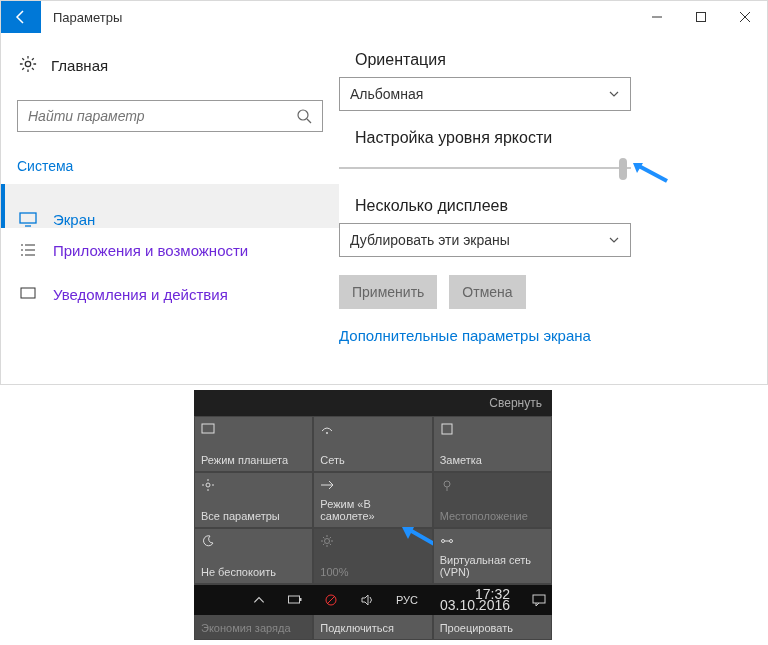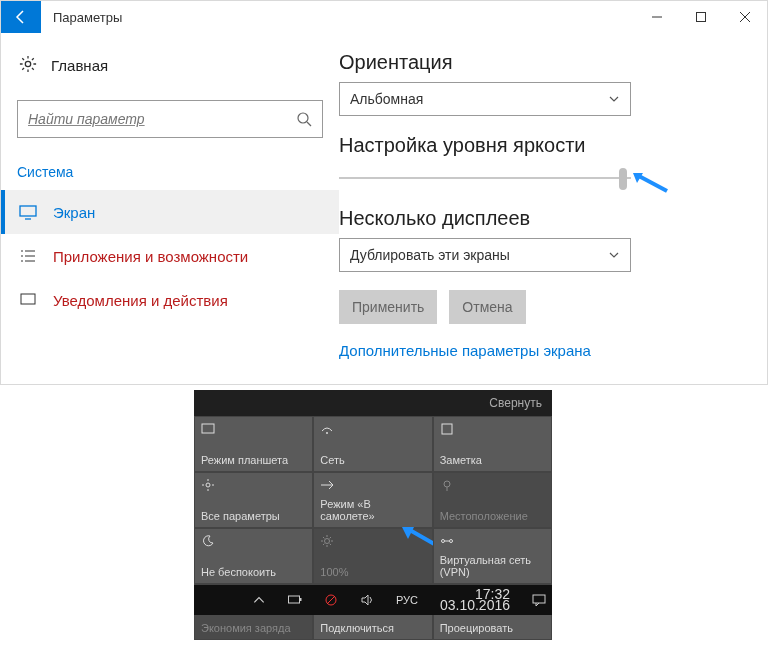--- a/index.html
+++ b/index.html
@@ -12,30 +12,30 @@
   .back-btn svg { width: 16px; height: 16px; }
   .title { font-size: 13px; padding-left: 12px; flex: 1; color: #333; }
   .win-controls { display: flex; }
   .win-btn { width: 44px; height: 32px; display: flex; align-items: center; justify-content: center; }
   .win-btn svg { width: 10px; height: 10px; }
 
   .body { display: flex; height: calc(100% - 32px); }
   .sidebar { width: 338px; padding: 12px 0 0 0; }
   .home-row { display: flex; align-items: center; padding: 10px 18px 16px 18px; gap: 14px; font-size: 15px; color: #222; }
   .home-row svg { width: 18px; height: 18px; }
-  .search-box { margin: 8px 16px 16px 16px; border: 1px solid #999; height: 38px; display: flex; align-items: center; padding: 0 10px; justify-content: space-between; color: #888; text-decoration: underline; }
+  .search-box { margin: 8px 16px 16px 16px; border: 1px solid #999; height: 32px; display: flex; align-items: center; padding: 0 10px; justify-content: space-between; color: #888; }
   .search-box input { border: none; outline: none; font-size: 14px; flex: 1; font-style: italic; color: #777; }
   .search-box svg { width: 16px; height: 16px; }
   .category-label { color: #0078d7; font-size: 14px; padding: 10px 16px 10px 16px; }
-  .nav-item { display: flex; align-items: center; gap: 16px; height: 44px; padding: 0 18px; font-size: 15px; color: #b91c1c; }
-  .nav-item.active { border-left: 4px solid #0078d7; background: #f0f0f0; padding-left: 14px; color: #0078d7; }
+  .nav-item { display: flex; align-items: center; gap: 16px; height: 44px; padding: 0 18px; font-size: 15px; color: #6d28d9; }
+  .nav-item.active { border-left: 4px solid #0078d7; background: #f0f0f0; padding-left: 14px; color: #0078d7; align-items: flex-end; }
   .nav-item .ico { width: 18px; height: 18px; display: flex; align-items: center; justify-content: center; }
 
   .content { flex: 1; padding: 8px 40px 0 0; }
-  .section-label { font-size: 20px; color: #222; margin: 10px 0 8px 0; }
+  .section-label { font-size: 16px; color: #222; margin: 10px 0 8px 16px; }
   .select { border: 1px solid #999; height: 34px; width: 292px; display: flex; align-items: center; justify-content: space-between; padding: 0 10px; font-size: 14px; color: #333; margin-bottom: 18px; }
   .select svg { width: 12px; height: 12px; }
   .slider-wrap { position: relative; height: 30px; width: 300px; margin-bottom: 12px; }
   .slider-track { position: absolute; top: 12px; height: 2px; width: 292px; background: #c8c8c8; }
   .slider-thumb { position: absolute; top: 3px; left: 280px; width: 8px; height: 22px; background: #bfbfbf; border-radius: 4px; }
   .arrow-annot { position: absolute; }
   .arrow-annot svg { width: 38px; height: 24px; }
   .btn-row { display: flex; gap: 12px; margin: 8px 0 18px 0; }
   .btn { background: #ccc; color: #666; border: none; height: 34px; padding: 0 13px; font-size: 14px; }
   .link { color: #0078d7; font-size: 15px; }

